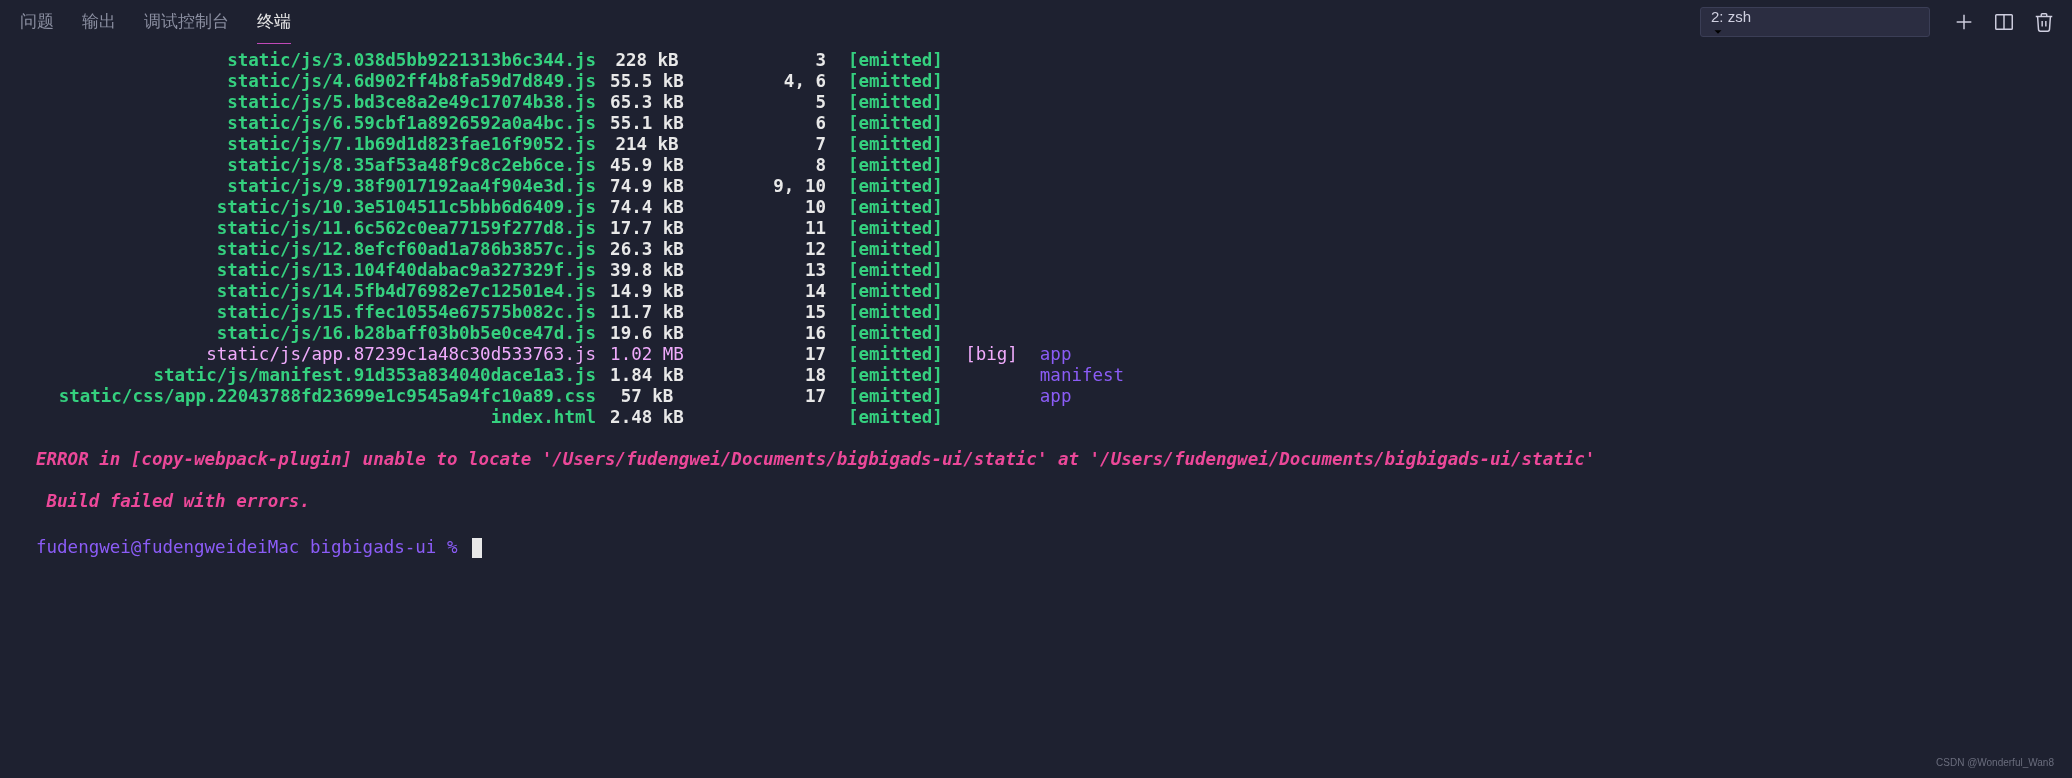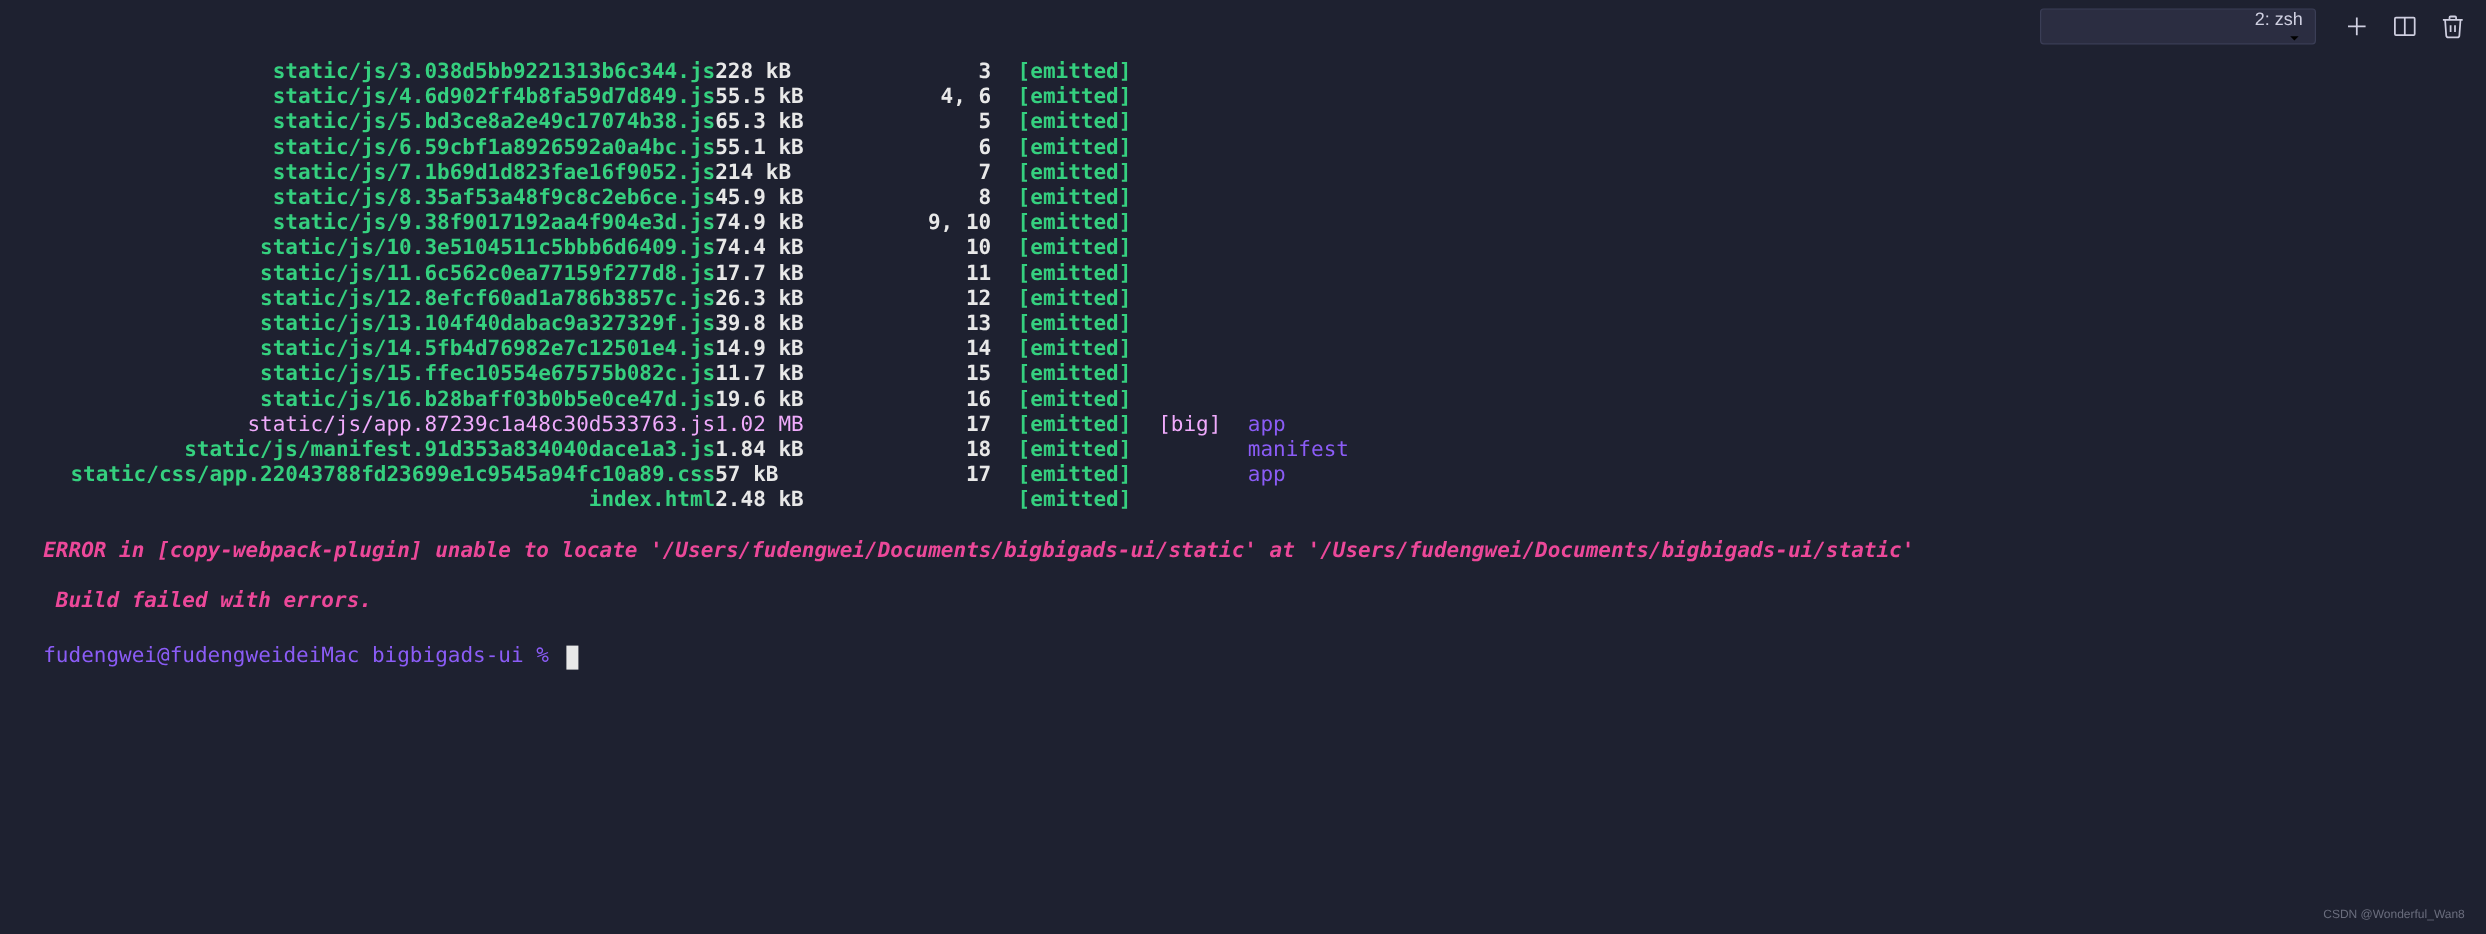--- a/index.html
+++ b/index.html
@@ -21,40 +21,40 @@
     font-size: 17px;
   }
   .tabs { display: flex; gap: 28px; padding-left: 12px; }
   .tab { cursor: pointer; padding: 10px 0; }
   .tab.active {
     color: #e6e6e6;
     border-bottom: 1.5px solid #c049b8;
   }
   .spacer { flex: 1; }
   .shell-select {
-    display: flex; align-items: flex-end; justify-content: space-between;
+    display: flex; align-items: flex-start; justify-content: space-between;
     width: 230px; height: 30px;
     background: #2b2d41; border: 1px solid #3b3e56; border-radius: 3px;
     color: #cfcfe0; padding: 0 10px; font-size: 15px; margin-right: 14px;
     cursor: pointer;
     flex-direction: column;
   }
   .icon-btn {
     width: 28px; height: 28px; display: flex; align-items: center; justify-content: center;
     color: #cfcfe0; cursor: pointer; margin: 0 6px;
   }
   .icon-btn svg { width: 22px; height: 22px; stroke: currentColor; fill: none; stroke-width: 1.6; }
   .terminal {
     padding: 6px 22px 0 36px;
     line-height: 1.20;
     white-space: pre;
   }
   .row { display: flex; }
   .c-asset { text-align: right; width: 560px; }
-  .c-size  { text-align: left; width: 102px; }
+  .c-size  { text-align: center; width: 102px; }
   .c-chunk { text-align: right; width: 128px; }
   .pad     { width: 22px; }
   .c-flags { }
   .c-big   { width: 75px; text-align: right; }
   .pad2    { width: 22px; }
   .c-name  { }
   .green  { color: #35d07f; font-weight: bold; }
   .white  { color: #e8e8e8; font-weight: bold; }
   .yellow { color: #f0abfc; font-weight: normal; }
   .red    { color: #ec4899; font-weight: bold; font-style: italic; }
@@ -68,20 +68,26 @@
   .watermark {
     position: fixed; right: 18px; bottom: 10px;
     color: #6a6d7d; font-size: 10px;
     font-family: -apple-system, sans-serif;
   }
 </style>
 </head>
 <body>
 
 <div class="topbar">
+  <div class="tabs">
+    <div class="tab">问题</div>
+    <div class="tab">输出</div>
+    <div class="tab">调试控制台</div>
+    <div class="tab active">终端</div>
+  </div>
   <div class="spacer"></div>
   <div class="shell-select">
     <span>2: zsh</span>
     <span>
       <svg viewBox="0 0 24 24" width="14" height="14">
           <polyline points="6 9 12 15 18 9"></polyline>
         </svg>
     </span>
   </div>
   <div class="icon-btn">

